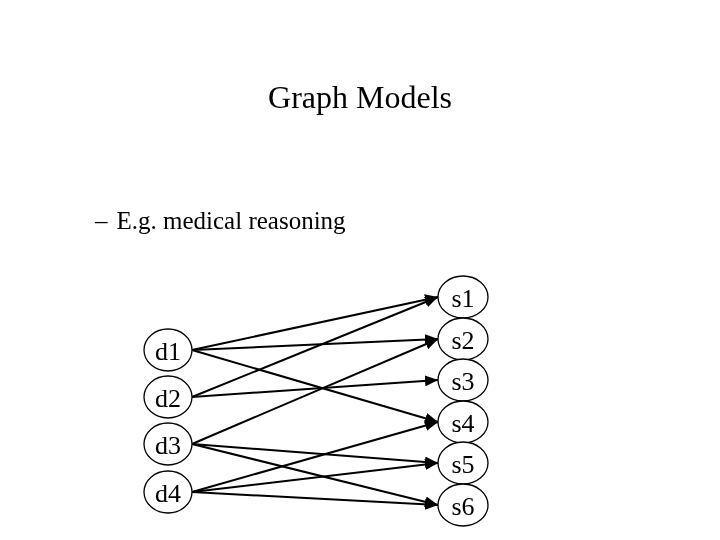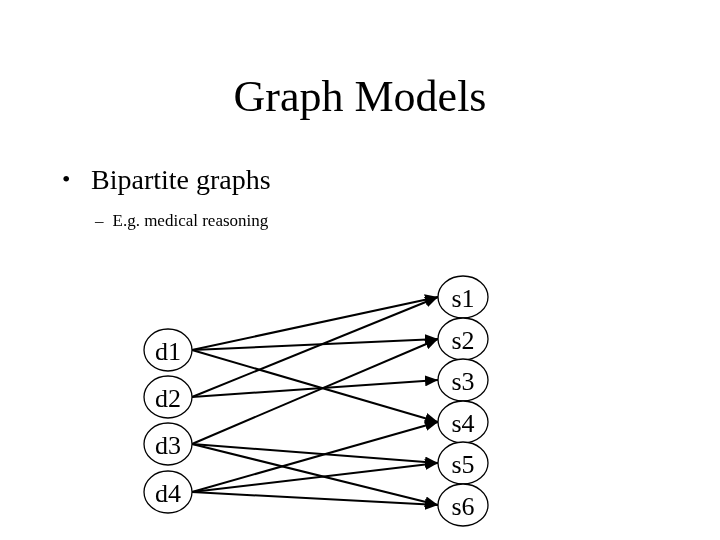--- a/index.html
+++ b/index.html
@@ -9,55 +9,52 @@
     overflow: hidden;
     font-family: "Liberation Serif", "DejaVu Serif", serif;
     color: #000000;
     position: relative;
   }
   .slide { position: absolute; inset: 0; width: 720px; height: 540px; background: #ffffff; }
   .slide-title {
     position: absolute;
     top: 74px; left: 0; width: 720px;
     text-align: center;
-    font-size: 44px;
+    font-size: 32px;
     line-height: 46px;
     white-space: nowrap;
   }
   .bullet-l1 {
     position: absolute;
     top: 162px; left: 62px;
     font-size: 28px;
     line-height: 34px;
     white-space: nowrap;
   }
   .bullet-l1 .marker { display: inline-block; width: 29px; font-size: 24px; vertical-align: 2px; }
   .bullet-l2 {
     position: absolute;
     left: 95px;
-    font-size: 17px;
+    font-size: 25px;
     line-height: 30px;
     white-space: nowrap;
   }
   .bullet-l2 .marker { display: inline-block; margin-right: 9px; }
   #sub-bullet-1 { top: 206px; }
   #sub-bullet-2 { top: 244px; }
   #graph-svg { position: absolute; top: 0; left: 0; }
   #graph-svg text { font-family: "Liberation Serif", "DejaVu Serif", serif; font-size: 26px; }
 </style>
 </head>
 <body>
 
 <div class="slide">
 
   <div class="slide-title">Graph Models</div>
 
-  <div class="bullet-l1">
-    <span class="marker">•</span><span>Bipartite graphs</span>
-  </div>
 
   <div class="bullet-l2" id="sub-bullet-1">
     <span class="marker">–</span><span>E.g. medical reasoning</span>
   </div>
 
 
   <svg id="graph-svg" width="720" height="540" viewBox="0 0 720 540">
     <defs>
       <marker id="arrowhead" markerUnits="userSpaceOnUse" markerWidth="14" markerHeight="11" refX="13" refY="5.5" orient="auto">
         <path d="M0,0 L13,5.5 L0,11 Z" fill="#000000"></path>

